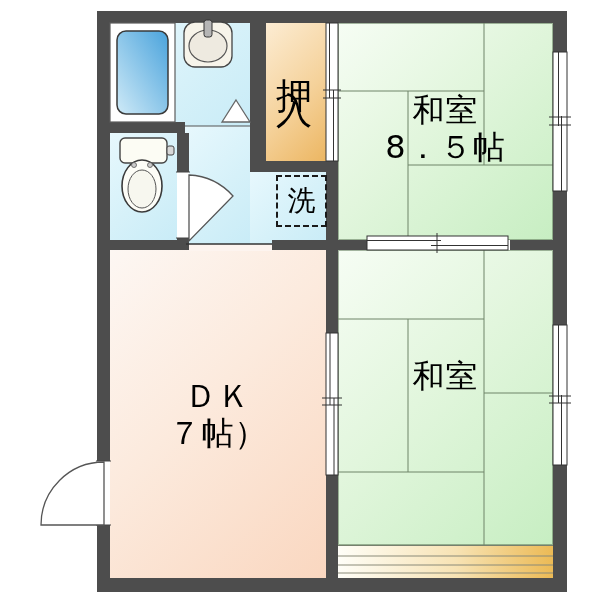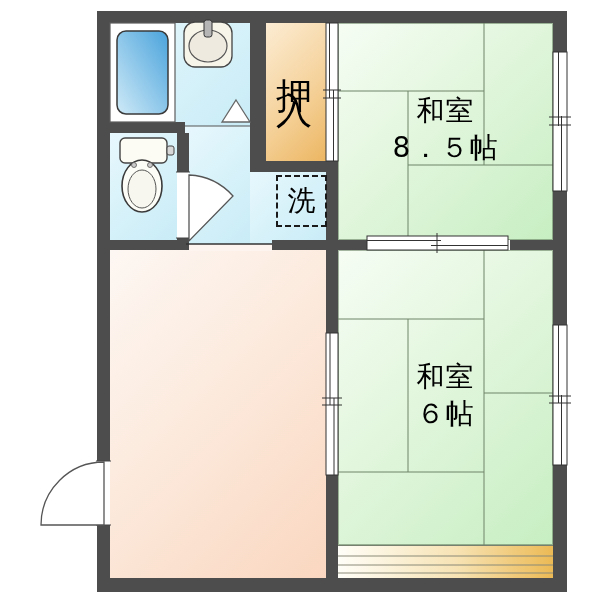--- a/index.html
+++ b/index.html
@@ -9,21 +9,21 @@
   .floor{position:absolute;z-index:1;}
   .f-tatami{background:linear-gradient(135deg,#f6fdf4 0%,#e2f6dd 45%,#c7eec2 100%);
             box-shadow:inset 0 0 0 1px rgba(95,120,90,.55);}
   .f-dk{background:linear-gradient(135deg,#fdf7f3 0%,#fceadd 45%,#fad7c0 100%);}
   .f-water{background:linear-gradient(135deg,#e7f8fd 0%,#d6f1f9 55%,#c9ecf7 100%);}
   .f-oshiire{background:linear-gradient(135deg,#fcecd3 0%,#f5d29b 55%,#ecb662 100%);}
   .f-engawa{background:linear-gradient(90deg,#fffef8 0%,#f7e3b4 55%,#ecba55 100%);
             border-top:1px solid #77806e;}
   svg.overlay{position:absolute;left:0;top:0;z-index:3;pointer-events:none;}
   .label{position:absolute;z-index:4;color:#000;text-align:center;white-space:nowrap;}
-  .room-label{font-size:28px;line-height:37px;letter-spacing:1px;}
+  .room-label{font-size:32px;line-height:37px;letter-spacing:1px;}
   .oshiire-label{writing-mode:vertical-rl;font-size:36px;letter-spacing:12px;line-height:1;}
   .laundry-box{position:absolute;z-index:4;border:2px dashed #1a1a1a;display:flex;
                align-items:center;justify-content:center;font-size:28px;color:#000;}
 </style>
 </head>
 <body>
 
 <div id="stage">
 
   <div class="floor f-water" style="left:110px;top:23px;width:140px;height:103px;"></div>
@@ -164,23 +164,26 @@
     </g>
   </svg>
 
   <div class="label room-label" style="left:338px;top:92px;width:215px;">
     <div>和室</div>
     <div>8．５帖</div>
   </div>
 
   <div class="label room-label" style="left:338px;top:358px;width:215px;">
     <div>和室</div>
-    <div>６帖</div>
   </div>
 
+  <div class="label room-label" style="left:110px;top:378px;width:216px;">
+    <div>ＤＫ</div>
+    <div>７帖）</div>
+  </div>
 
   <div class="label oshiire-label" style="left:276px;top:50px;">押入</div>
 
   <div class="laundry-box" style="left:276px;top:175px;width:47px;height:48px;">
     <span>洗</span>
   </div>
 
 </div>
 
 </body></html>

